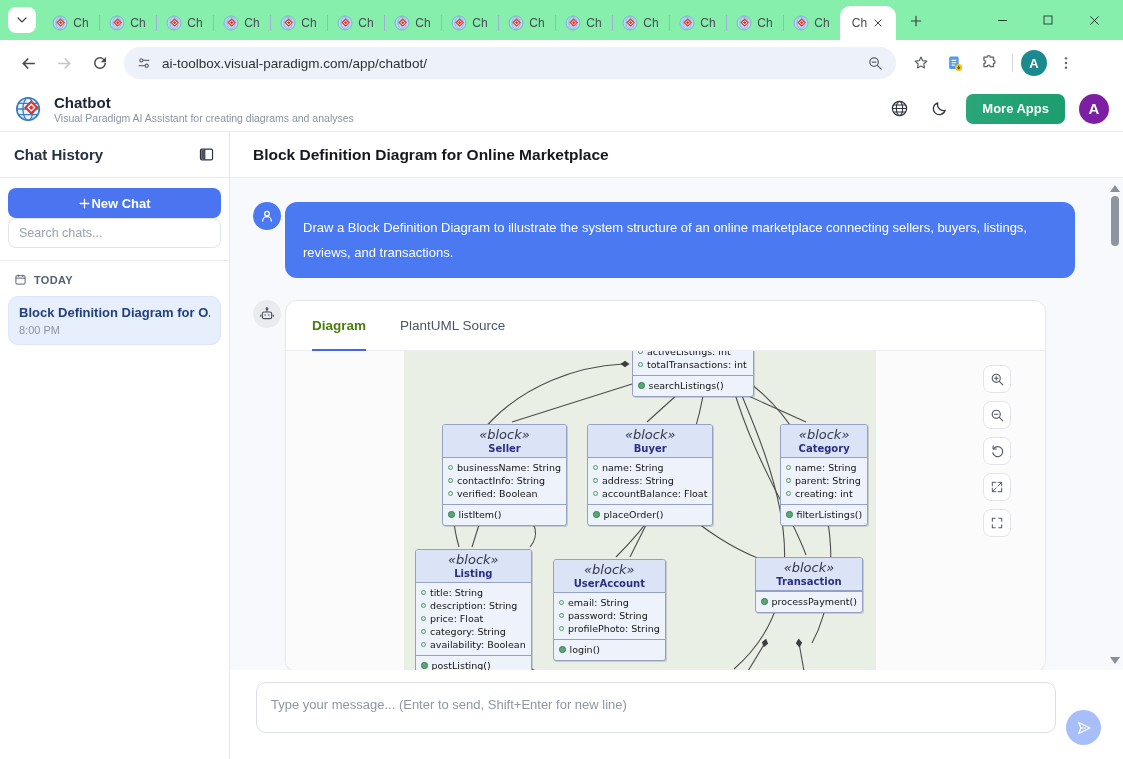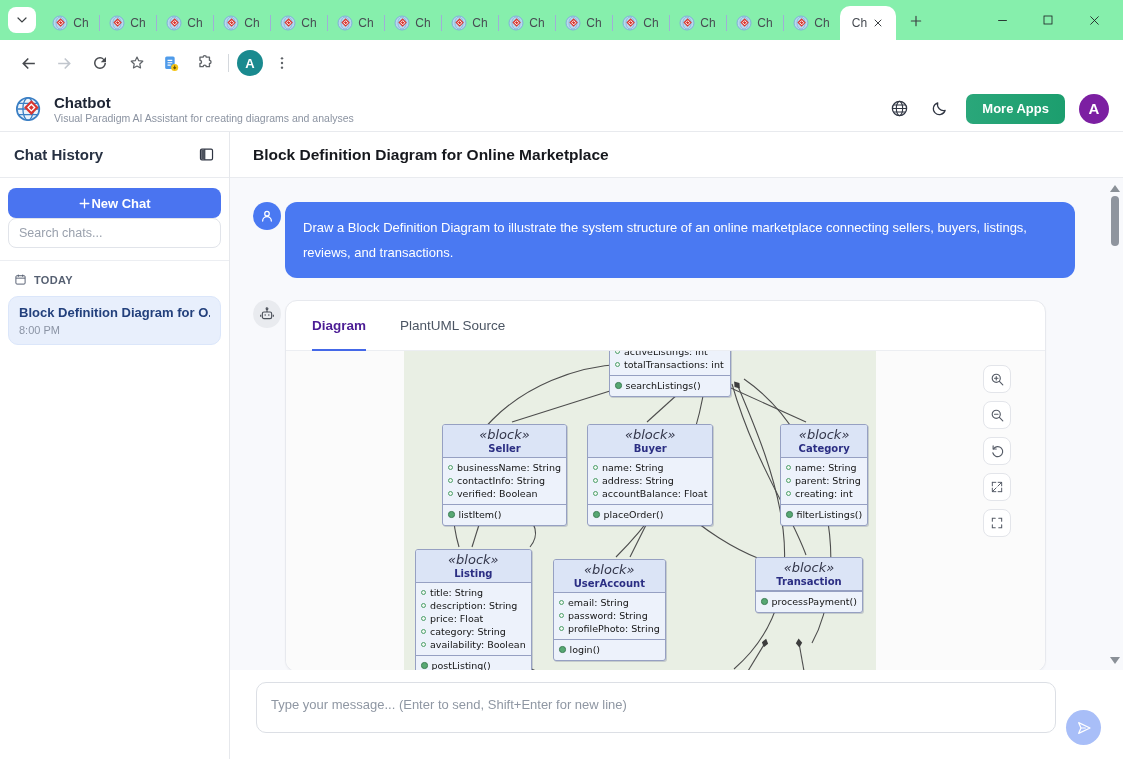--- a/index.html
+++ b/index.html
@@ -56,21 +56,21 @@
   .main { flex:1; display:flex; flex-direction:column; background:#f8f9fc; position:relative; }
   .main-title { height:46px; background:#fff; border-bottom:1px solid #e9ebef; display:flex; align-items:center; padding:0 23px; font-size:15.5px; font-weight:700; color:#16181d; }
   .chatarea { height:492px; position:relative; padding:24px 36px 0 23px; overflow:hidden; }
   .msgrow { display:flex; gap:4px; }
   .uavatar { width:28px; height:28px; border-radius:50%; background:#4a79f2; flex:0 0 28px; display:flex; align-items:center; justify-content:center; }
   .bavatar { width:28px; height:28px; border-radius:50%; background:#e9ebef; flex:0 0 28px; display:flex; align-items:center; justify-content:center; }
   .bubble { width:790px; background:#4a79f2; color:#fff; border-radius:12px; padding:13px 18px; font-size:13px; line-height:25px; }
   .botcard { width:761px; background:#fff; border:1px solid #e7e9ee; border-radius:12px; box-shadow:0 1px 2px rgba(20,30,60,.04); overflow:hidden; }
   .card-tabs { display:flex; gap:34px; padding:0 26px; height:50px; align-items:stretch; border-bottom:1px solid #eceef2; }
   .ctab { display:flex; align-items:center; font-size:13.5px; color:#4b5563; cursor:pointer; border-bottom:2px solid transparent; margin-bottom:-1px; }
-  .ctab.active { color:#4c1d95; border-bottom-color:#4468e8; font-weight:600;text-align:right; }
+  .ctab.active { color:#4d7c0f; border-bottom-color:#4468e8; font-weight:600;text-align:right; }
 
   
   .viewport { position:relative; height:320px; background:#fbfbfb; overflow:hidden; }
   .canvas { position:absolute; left:118px; top:0; width:472px; height:320px; background:#e9efe4; overflow:hidden; }
   .canvas svg.wires { position:absolute; inset:0; }
   .block { position:absolute; border:1px solid #96a0c2; border-radius:3px; background:#edf2fb; font-family:"DejaVu Sans", sans-serif; font-size:9.5px; color:#141414; box-shadow:1px 1px 0 rgba(90,100,130,.25); }
   .block .bhead { background:#dbe4f6; border-bottom:1px solid #96a0c2; text-align:center; padding:2px 6px 3px; border-radius:2px 2px 0 0; }
   .block .stereo { font-style:italic; font-size:13px; color:#33364a; }
   .block .bname { font-size:10px; font-weight:700; color:#2b2e83; margin-top:1px; }
   .block .rows { padding:3px 5px 4px; }
@@ -270,20 +270,33 @@
       </svg>
   </div>
   <div class="navbtn">
     <svg width="19" height="19" viewBox="0 0 24 24">
         <path d="M4 11h12.2l-4.6-4.6L13 5l7 7-7 7-1.4-1.4 4.6-4.6H4z" fill="#c1c6cd"></path>
       </svg>
   </div>
   <div class="navbtn">
     <svg width="18" height="18" viewBox="0 0 24 24">
         <path d="M12 4a8 8 0 1 0 8 8h-2a6 6 0 1 1-6-6c1.7 0 3.2.7 4.3 1.7L13 11h7V4l-2.6 2.6A8 8 0 0 0 12 4z" fill="#46494e"></path>
+      </svg>
+  </div>
+  <div class="omnibox">
+    <svg width="16" height="16" viewBox="0 0 24 24">
+      <circle cx="8" cy="8" r="2.4" fill="none" stroke="#5f6368" stroke-width="1.7"></circle>
+        <path d="M10.5 8H20" stroke="#5f6368" stroke-width="1.7"></path>
+      <circle cx="16" cy="16" r="2.4" fill="none" stroke="#5f6368" stroke-width="1.7"></circle>
+        <path d="M4 16h9.5" stroke="#5f6368" stroke-width="1.7"></path>
+    </svg>
+    <span class="url">ai-toolbox.visual-paradigm.com/app/chatbot/</span>
+    <svg width="17" height="17" viewBox="0 0 24 24">
+        <circle cx="10" cy="10" r="6" fill="none" stroke="#5f6368" stroke-width="1.8"></circle>
+        <path d="M7.5 10h5M15 15l5 5" stroke="#5f6368" stroke-width="1.8" stroke-linecap="round"></path>
       </svg>
   </div>
   <div class="bar-icons">
     <div class="icbtn">
       <svg width="18" height="18" viewBox="0 0 24 24">
           <path d="M12 4l2.3 4.9 5.4.7-4 3.7 1 5.3L12 16l-4.7 2.6 1-5.3-4-3.7 5.4-.7z" fill="none" stroke="#5f6368" stroke-width="1.6" stroke-linejoin="round"></path>
         </svg>
     </div>
     <div class="icbtn">
       <svg width="19" height="19" viewBox="0 0 24 24">
@@ -431,21 +444,21 @@
                   <path d="M0,-4.5 L3.2,0 L0,4.5 L-3.2,0 Z" transform="translate(322,34) rotate(-30)" fill="#3d3d3d"></path>
                   <path d="M0,-4.5 L3.2,0 L0,4.5 L-3.2,0 Z" transform="translate(333,34) rotate(-40)" fill="#3d3d3d"></path>
                   <path d="M0,-4.5 L3.2,0 L0,4.5 L-3.2,0 Z" transform="translate(80,158) rotate(10)" fill="#3d3d3d"></path>
                   <path d="M0,-4.5 L3.2,0 L0,4.5 L-3.2,0 Z" transform="translate(118,158) rotate(-15)" fill="#3d3d3d"></path>
                   <path d="M0,-4.5 L3.2,0 L0,4.5 L-3.2,0 Z" transform="translate(250,158) rotate(25)" fill="#3d3d3d"></path>
                   <path d="M0,-4.5 L3.2,0 L0,4.5 L-3.2,0 Z" transform="translate(278,158) rotate(-20)" fill="#3d3d3d"></path>
                   <path d="M0,-4.5 L3.2,0 L0,4.5 L-3.2,0 Z" transform="translate(361,292) rotate(15)" fill="#3d3d3d"></path>
                   <path d="M0,-4.5 L3.2,0 L0,4.5 L-3.2,0 Z" transform="translate(395,292) rotate(-5)" fill="#3d3d3d"></path>
                   <path d="M0,-4.5 L3.2,0 L0,4.5 L-3.2,0 Z" transform="translate(92,302) rotate(-25)" fill="#3d3d3d"></path>
                 </svg>
-            <div class="block" style="left: 205px; top: -10px; min-width: 122px;">
+            <div class="block" style="left: 228px; top: -10px; min-width: 122px;">
                   <div class="rows">
                     <div class="row">
                       <span class="adot"></span>
                       <span>activeListings: int</span>
                     </div>
                     <div class="row">
                       <span class="adot"></span>
                       <span>totalTransactions: int</span>
                     </div>
                   </div>

